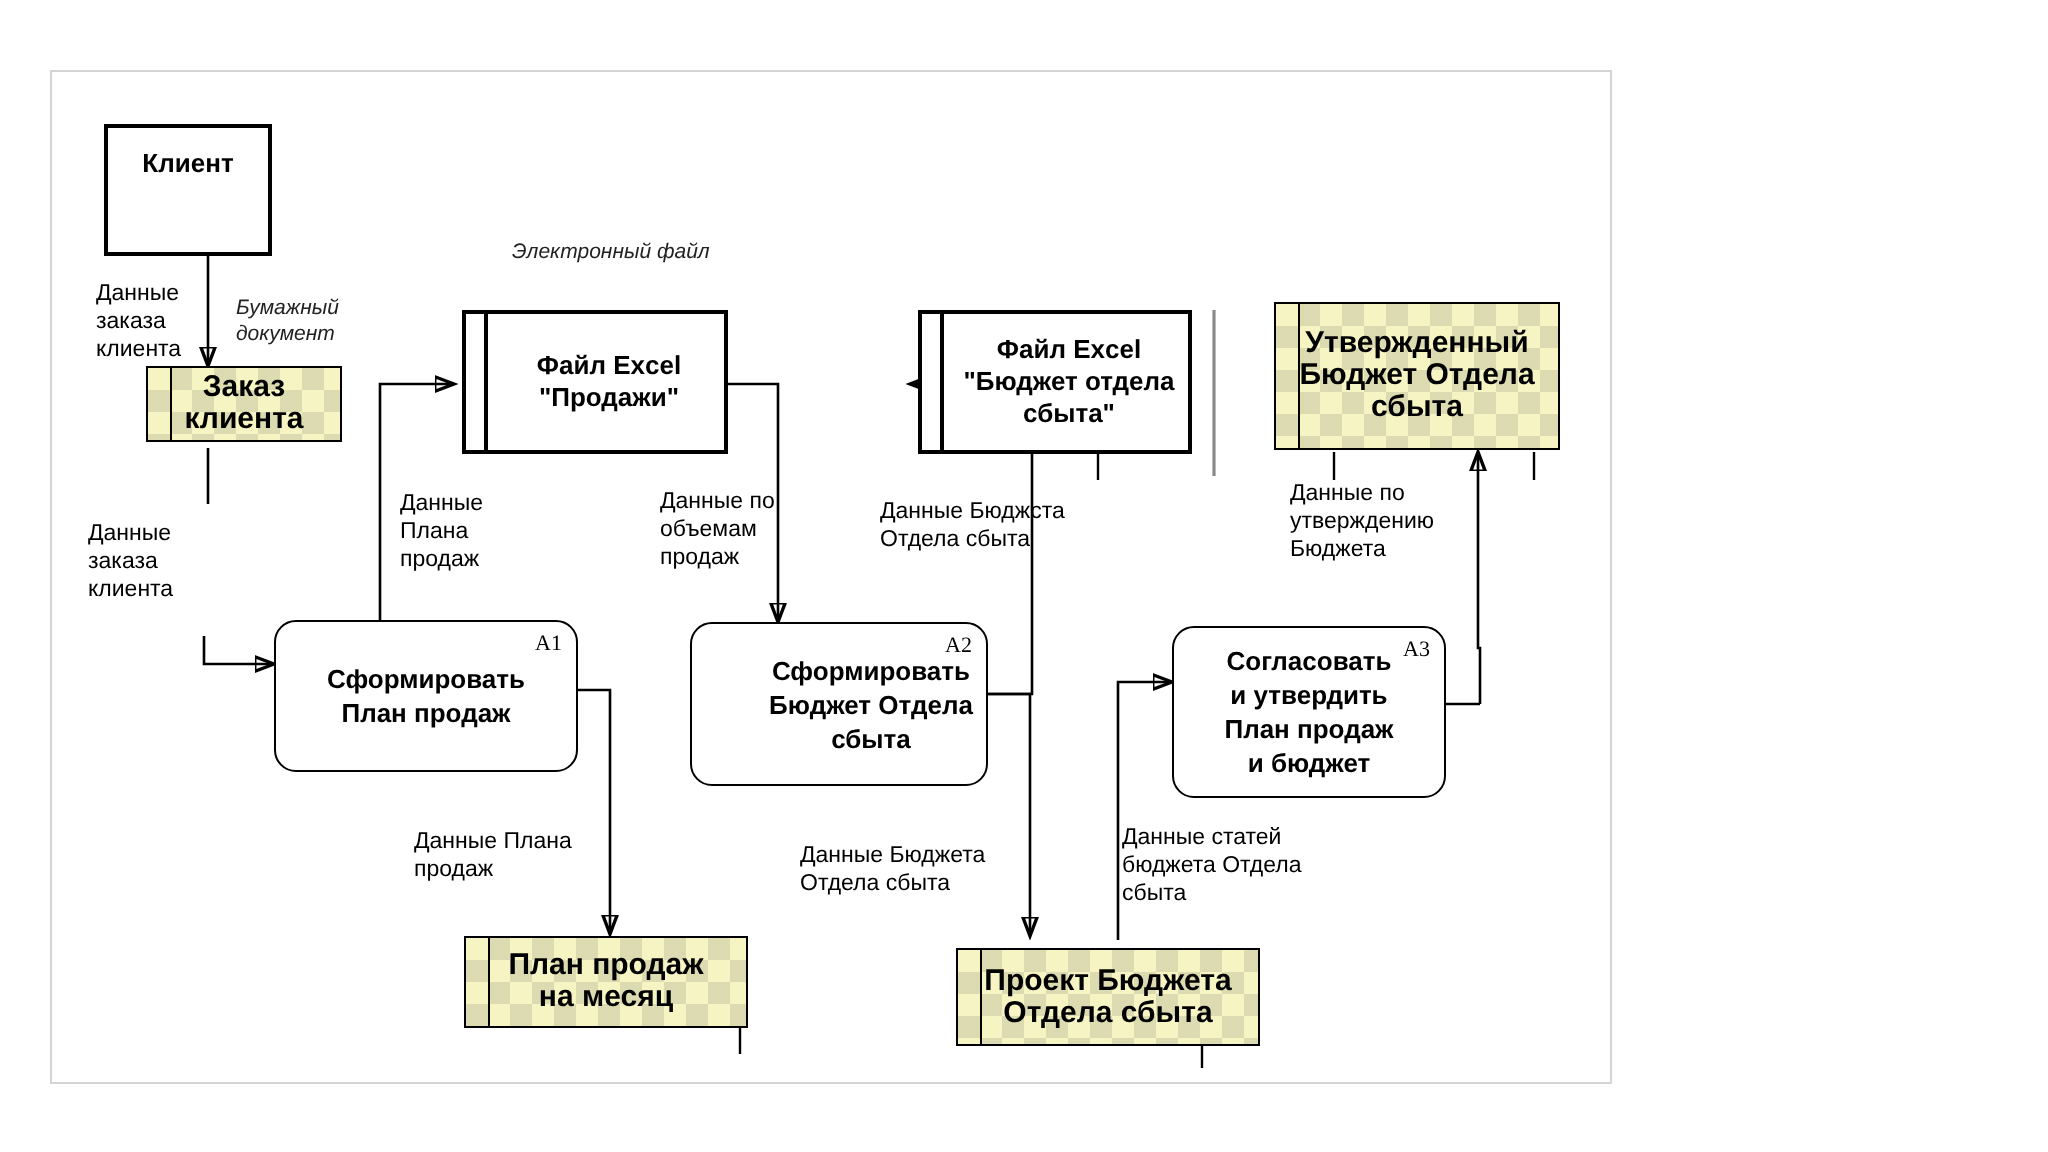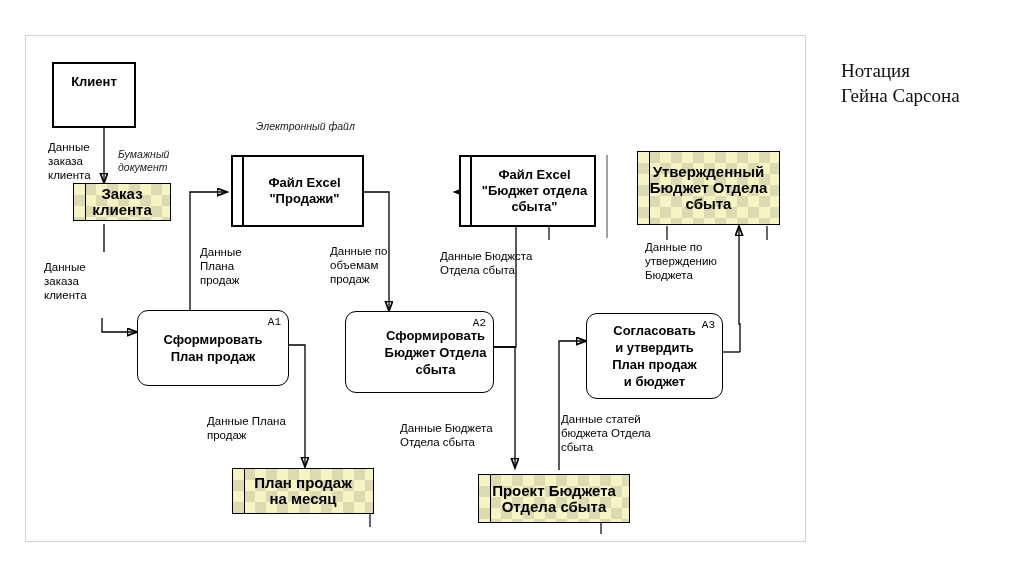--- a/index.html
+++ b/index.html
@@ -40,21 +40,21 @@
   }
 
   
   .process{
     border:1.6px solid #000;background:#fff;border-radius:11px;
     font-size:13px;font-weight:bold;color:#000;line-height:17px;
     white-space:pre-line;
   }
   .process .code{
     position:absolute;right:7px;top:3px;font-size:11px;font-weight:normal;
-    font-family:Liberation Mono, monospace;
+    font-family:Liberation Serif, serif;
   }
 
   
   .filebox{
     border:2px solid #000;background:#fff;
     font-size:13px;font-weight:bold;line-height:16px;white-space:pre-line;
     padding-left:14px;
   }
   .filebox::before{
     content:"";position:absolute;left:9px;top:0;bottom:0;width:1.6px;background:#000;
@@ -83,22 +83,20 @@
   }
   .lbl-italic{font-style:italic;font-size:10.5px;line-height:12.5px;color:#222;}
 </style>
 </head>
 <body>
 
 <div id="stage">
 
   <div class="frame"></div>
 
-  <div class="title">Нотация
-Гейна Сарсона</div>
 
   <svg class="links">
     <defs>
       <marker id="ah" markerWidth="9" markerHeight="9" refX="7.4" refY="3.4" orient="auto">
         <path d="M0,0.6 L7.4,3.4 L0,6.2 z" fill="#000" stroke="none"></path>
       </marker>
     </defs>
 
     <line x1="104" y1="128" x2="104" y2="183" marker-end="url(#ah)"></line>
 

